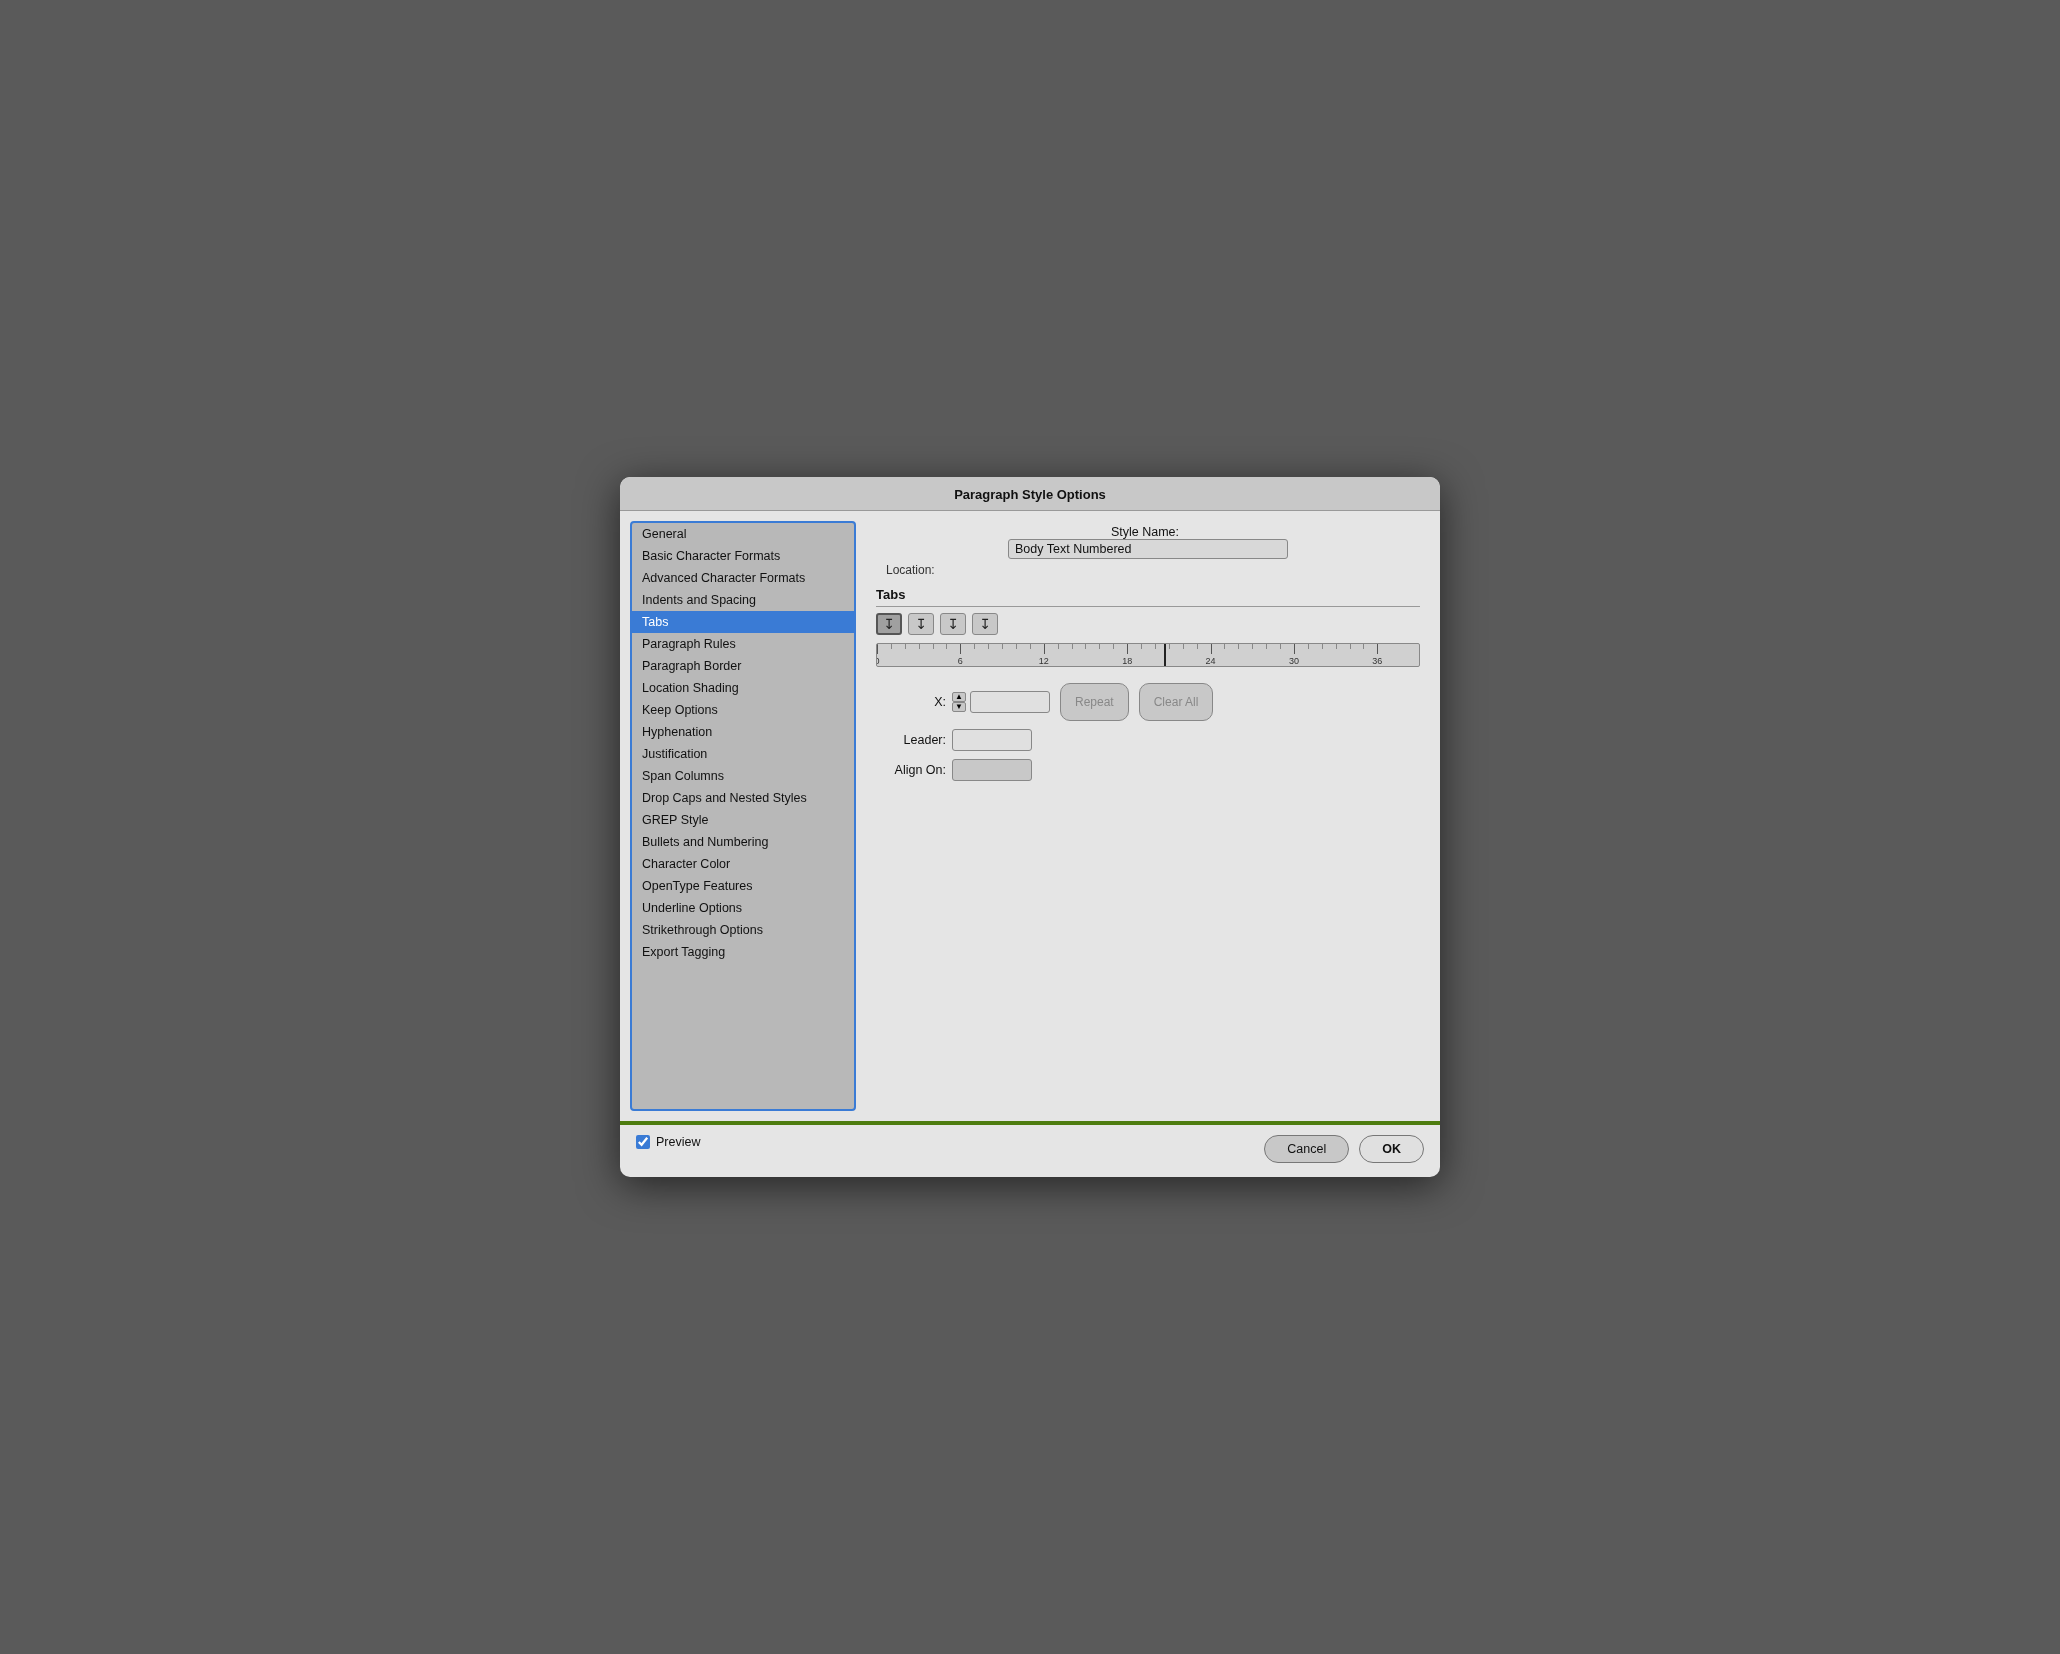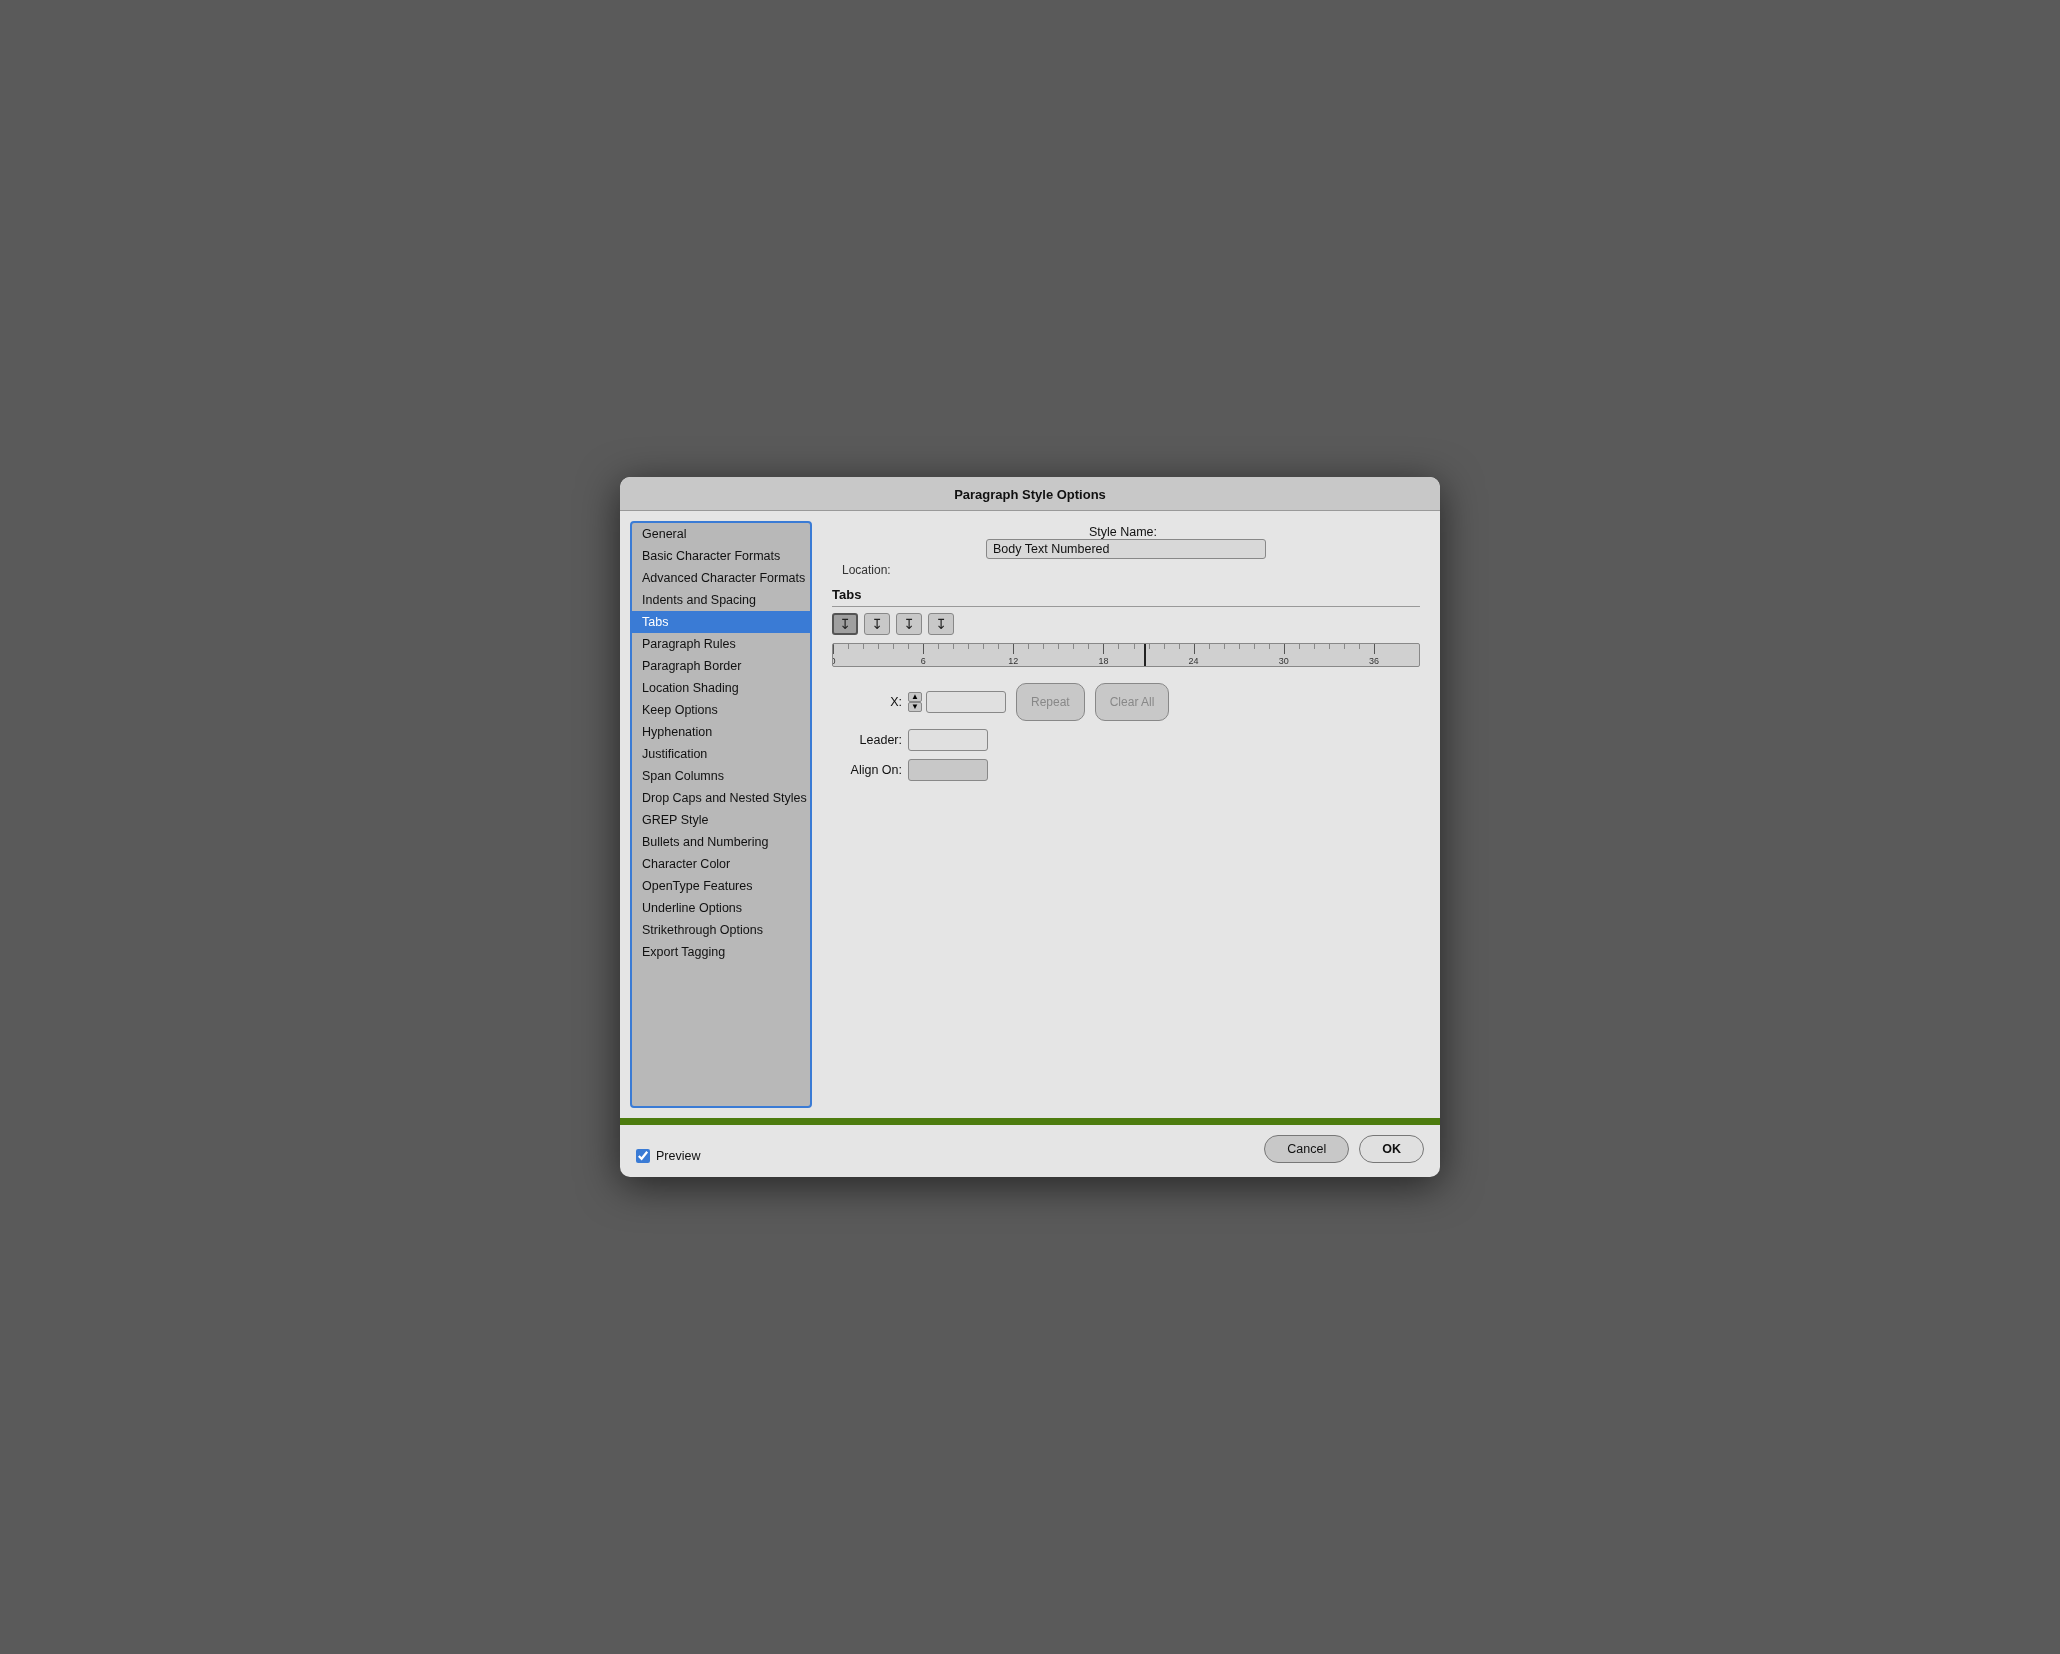--- a/index.html
+++ b/index.html
@@ -31,21 +31,21 @@
       font-size: 13px;
       color: #111;
       border-bottom: 1px solid #999;
     }
     .dialog-body {
       display: flex;
       flex: 1;
     }
     
     .sidebar {
-      width: 182px;
+      width: 226px;
       background: #b8b8b8;
       border: 2px solid #3a7bd5;
       border-radius: 4px;
       margin: 10px 0 10px 10px;
       overflow: hidden;
       display: flex;
       flex-direction: column;
     }
     .sidebar-item {
       padding: 4px 10px;
@@ -220,24 +220,24 @@
       border: 1px solid #888;
       border-radius: 10px;
       font-size: 12px;
       color: #888;
       cursor: default;
       margin-left: 10px;
     }
     
     .footer {
       display: flex;
-      align-items: flex-end;
+      align-items: flex-start;
       justify-content: space-between;
       padding: 10px 16px 14px 16px;
-      border-top: 7px solid #4d7c0f;
+      border-top: 4px solid #4d7c0f;
     }
     .preview-row {
       display: flex;
       align-items: center;
       gap: 6px;
     }
     .preview-checkbox {
       width: 14px;
       height: 14px;
       accent-color: #3a7bd5;

